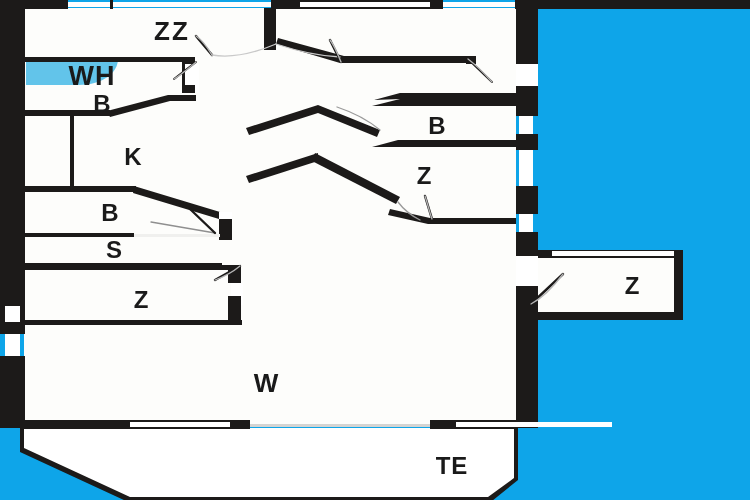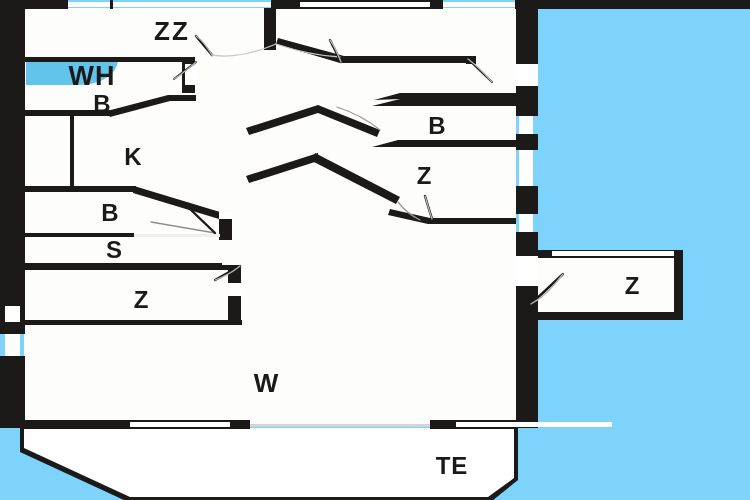--- a/index.html
+++ b/index.html
@@ -4,21 +4,21 @@
 <style>
   html, body {
     margin: 0;
     padding: 0;
     background: #ffffff;
   }
   #plan-root {
     position: relative;
     width: 750px;
     height: 500px;
-    background: #7dd3fc;
+    background: #0ea5e9;
     overflow: hidden;
     font-family: "Liberation Sans", sans-serif;
   }
   #plan-svg {
     position: absolute;
     left: 0;
     top: 0;
     width: 750px;
     height: 500px;
     display: block;

